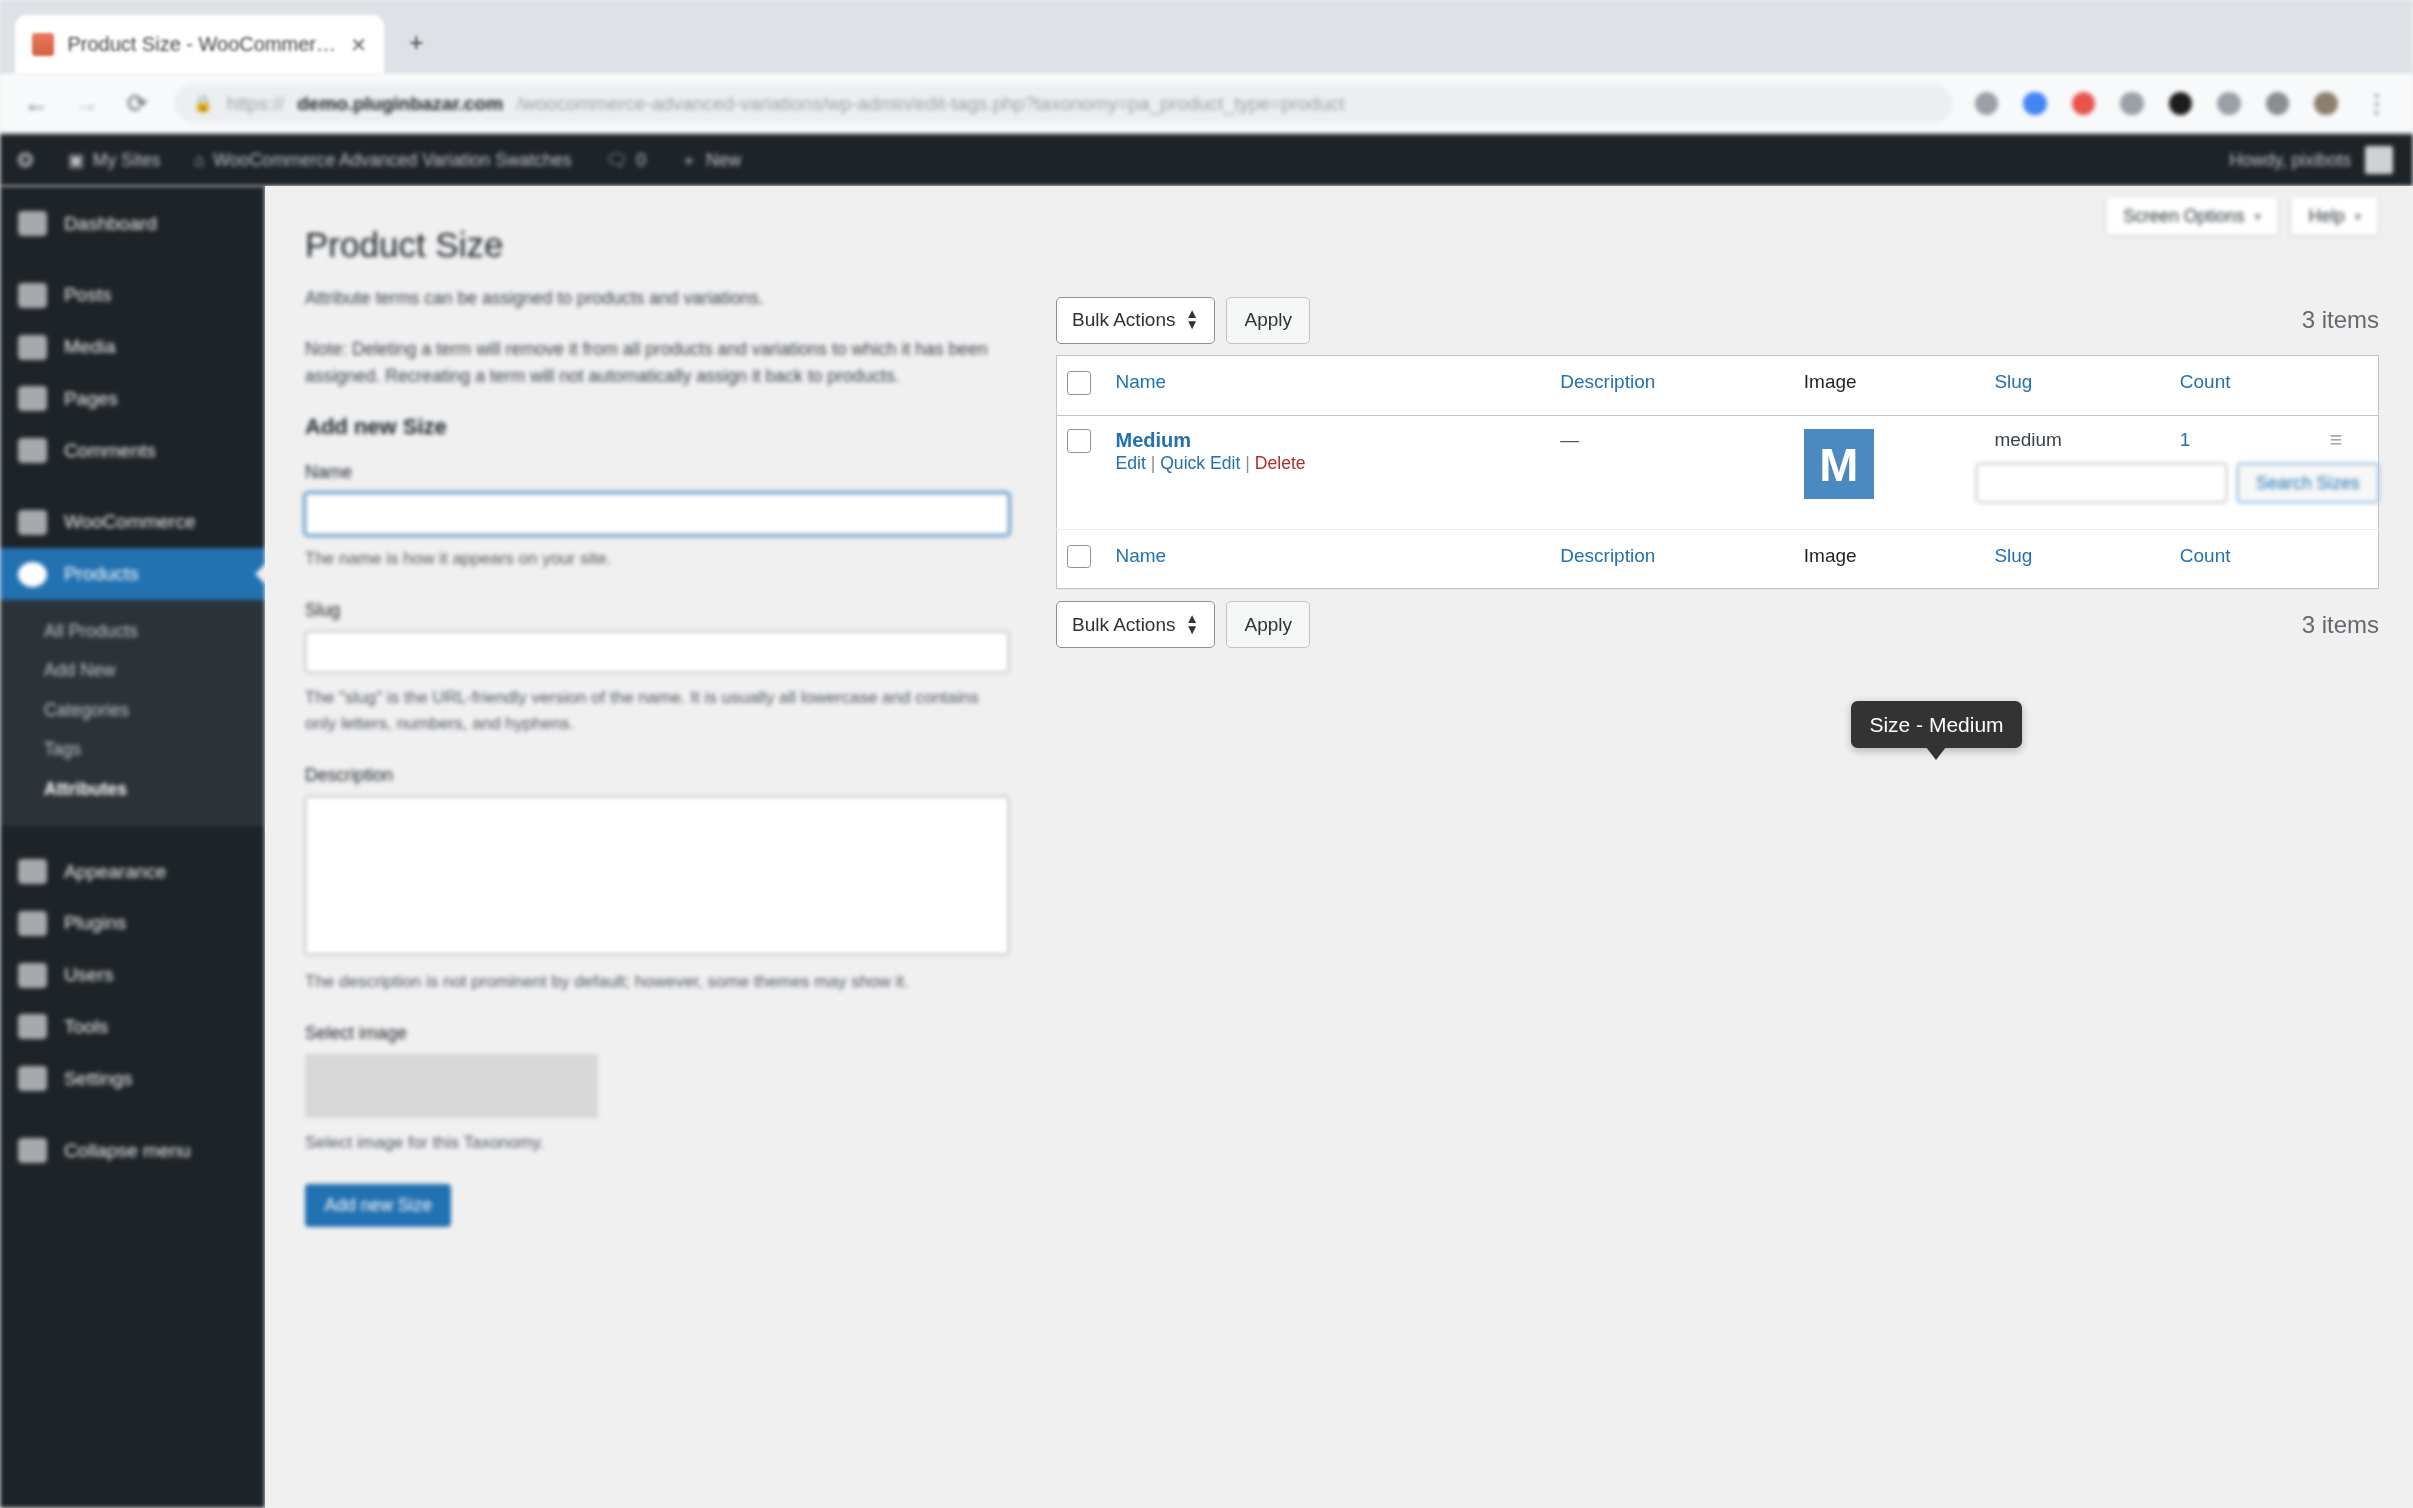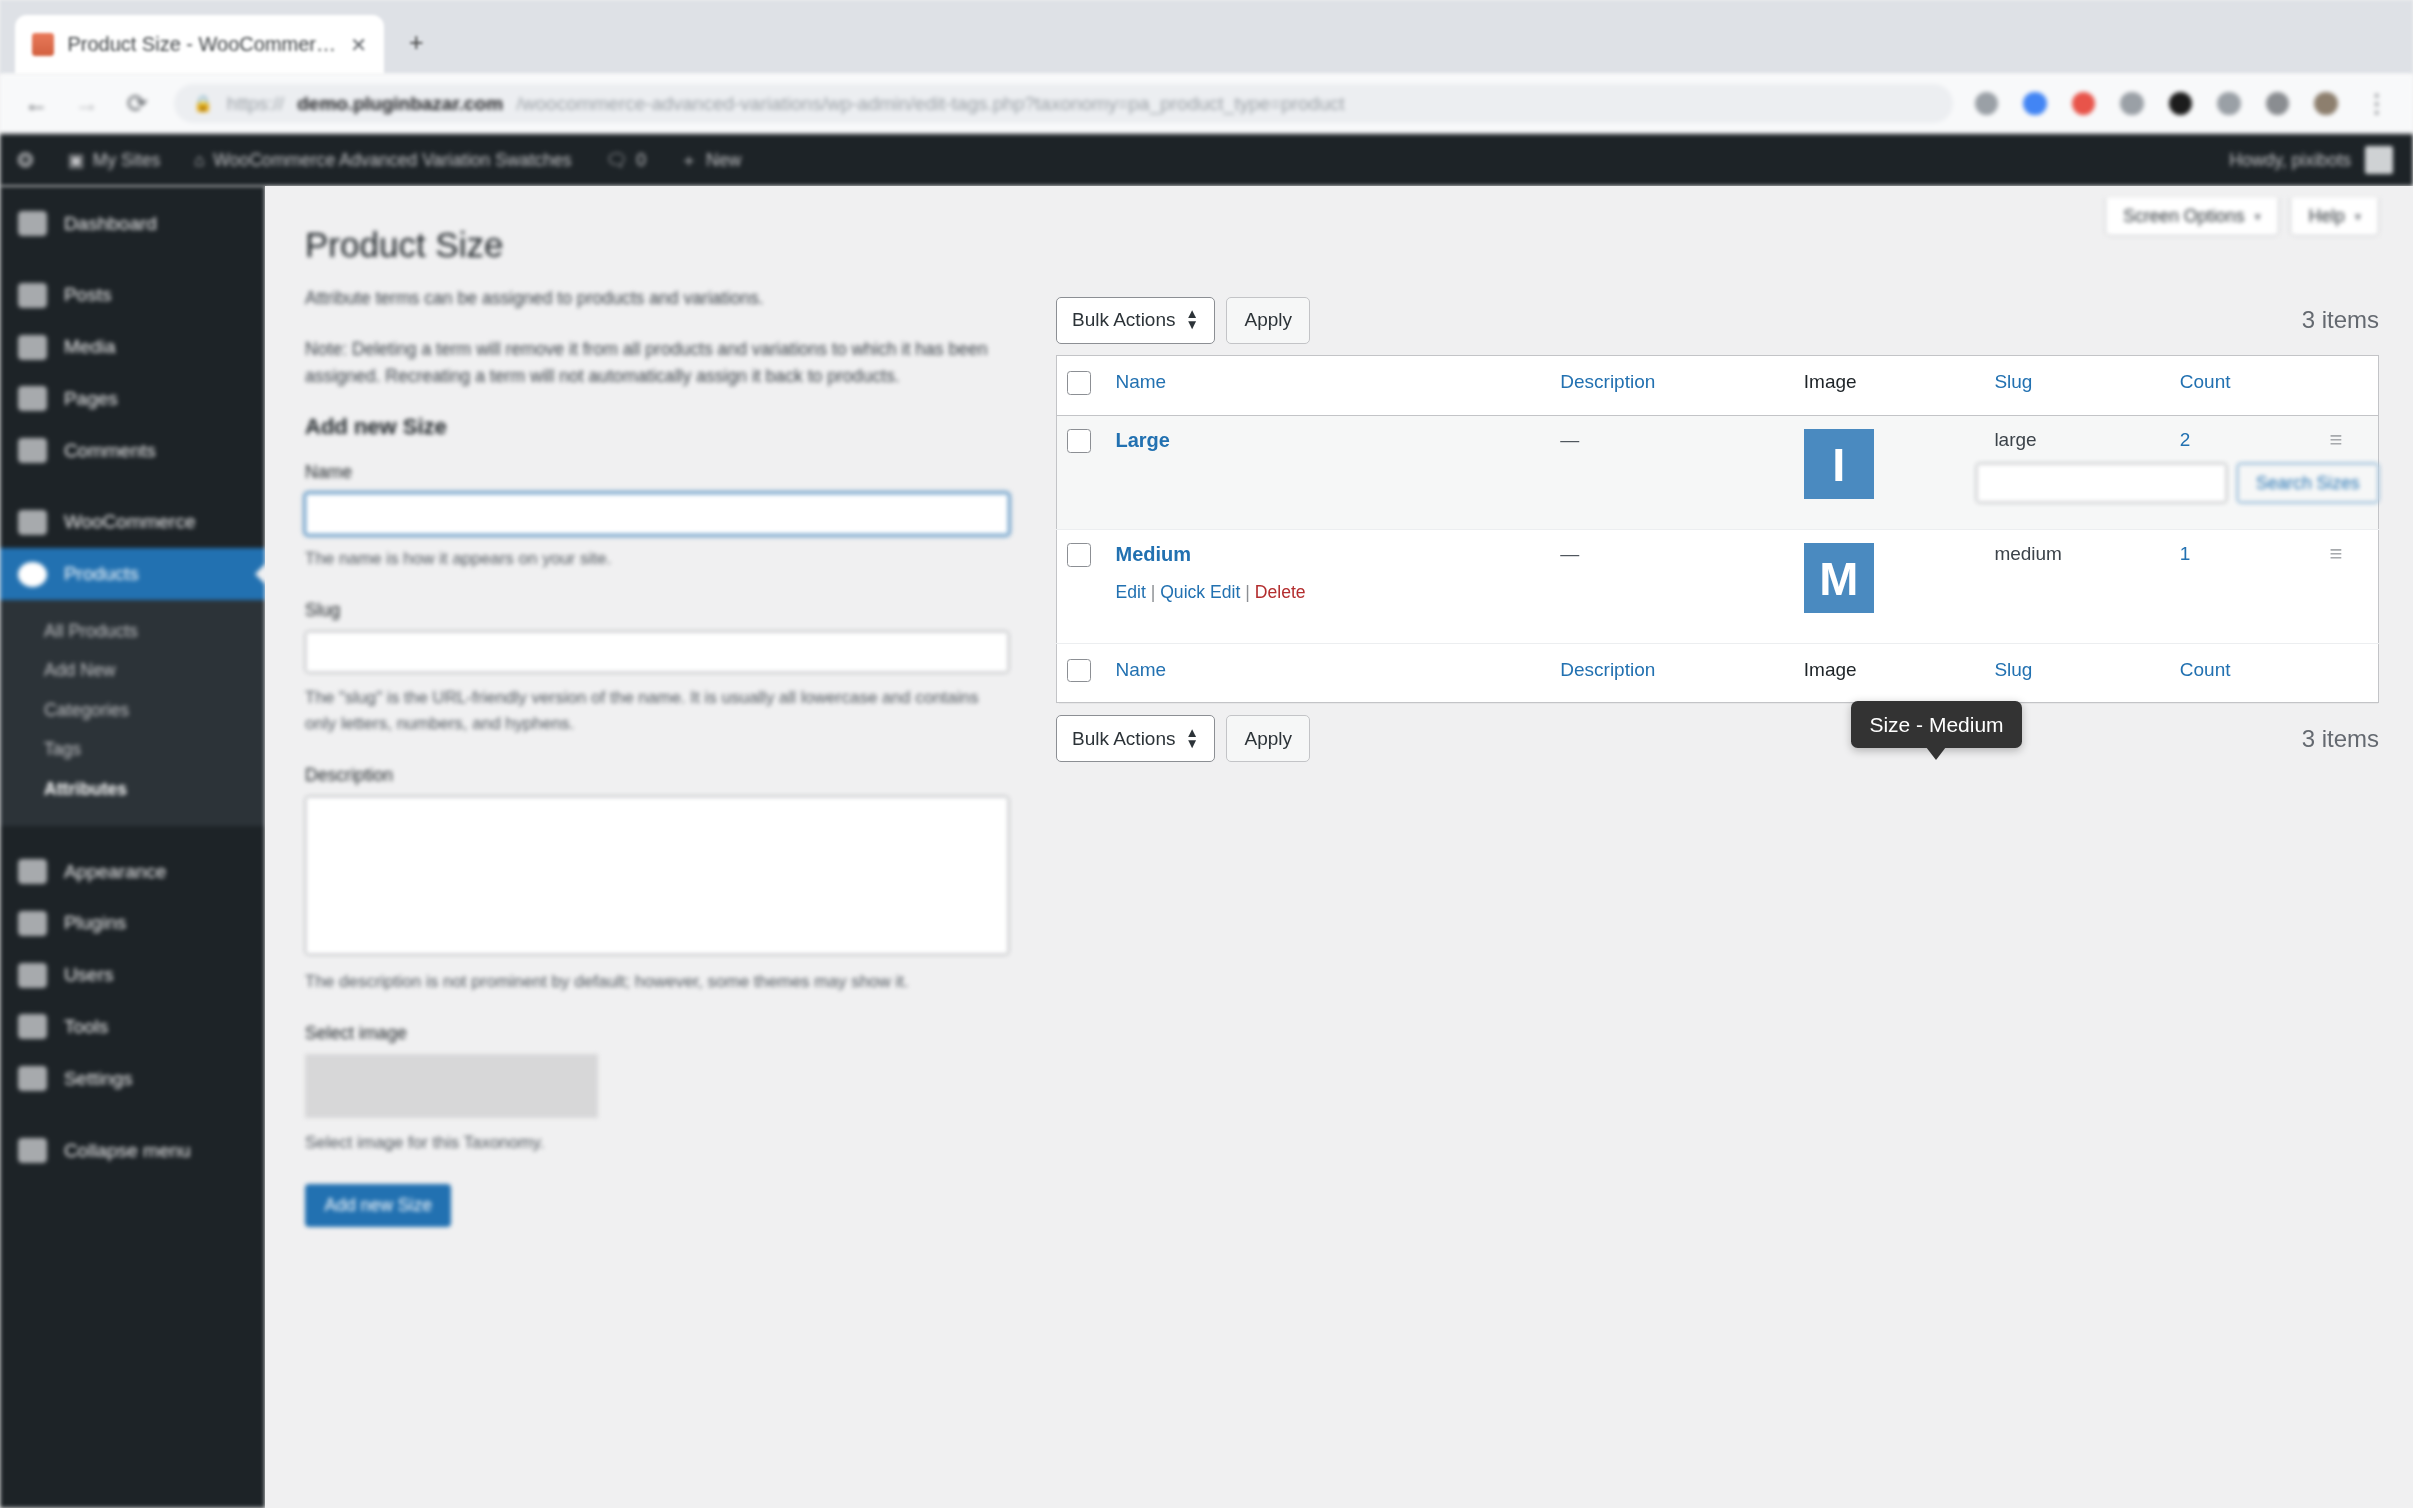--- a/index.html
+++ b/index.html
@@ -303,21 +303,21 @@
     background: #fff;
     display: inline-block;
   }
   .row-title {
     color: #2271b1;
     font-weight: bold;
     font-size: 20px;
     display: block;
   }
   .row-actions {
-    margin-top: 16px;
+    margin-top: 1px;
     font-size: 17.6px;
     color: #8c8f94;
   }
   .row-actions a { color: #2271b1; text-decoration: none; }
   .row-actions a.delete { color: #b32d2e; }
   .dash { color: #50575e; }
   .slug { color: #3c434a; }
   .count-link { color: #2271b1; text-decoration: none; }
   .handle {
     display: inline-block;
@@ -561,43 +561,20 @@
               <th>Name</th>
               <th>Description</th>
               <th class="col-image">Image</th>
               <th>Slug</th>
               <th class="col-count">Count</th>
               <th class="col-handle"></th>
             </tr>
           </thead>
           <tbody>
 
-            <tr class="alt">
-              <td class="col-cb">
-                <span class="cb"></span>
-              </td>
-              <td>
-                <a class="row-title">Large</a>
-              </td>
-              <td>
-                <span class="dash">—</span>
-              </td>
-              <td class="col-image">
-                <span class="swatch" style="background: rgb(74, 138, 192);">I</span>
-              </td>
-              <td>
-                <span class="slug">large</span>
-              </td>
-              <td class="col-count">
-                <a class="count-link">2</a>
-              </td>
-              <td class="col-handle">
-                <span class="handle">≡</span>
-              </td>
-            </tr>
 
             <tr>
               <td class="col-cb">
                 <span class="cb"></span>
               </td>
               <td>
                 <a class="row-title">Medium</a>
                 <div class="row-actions">
                   <a>Edit</a>
                   <span>|</span>

